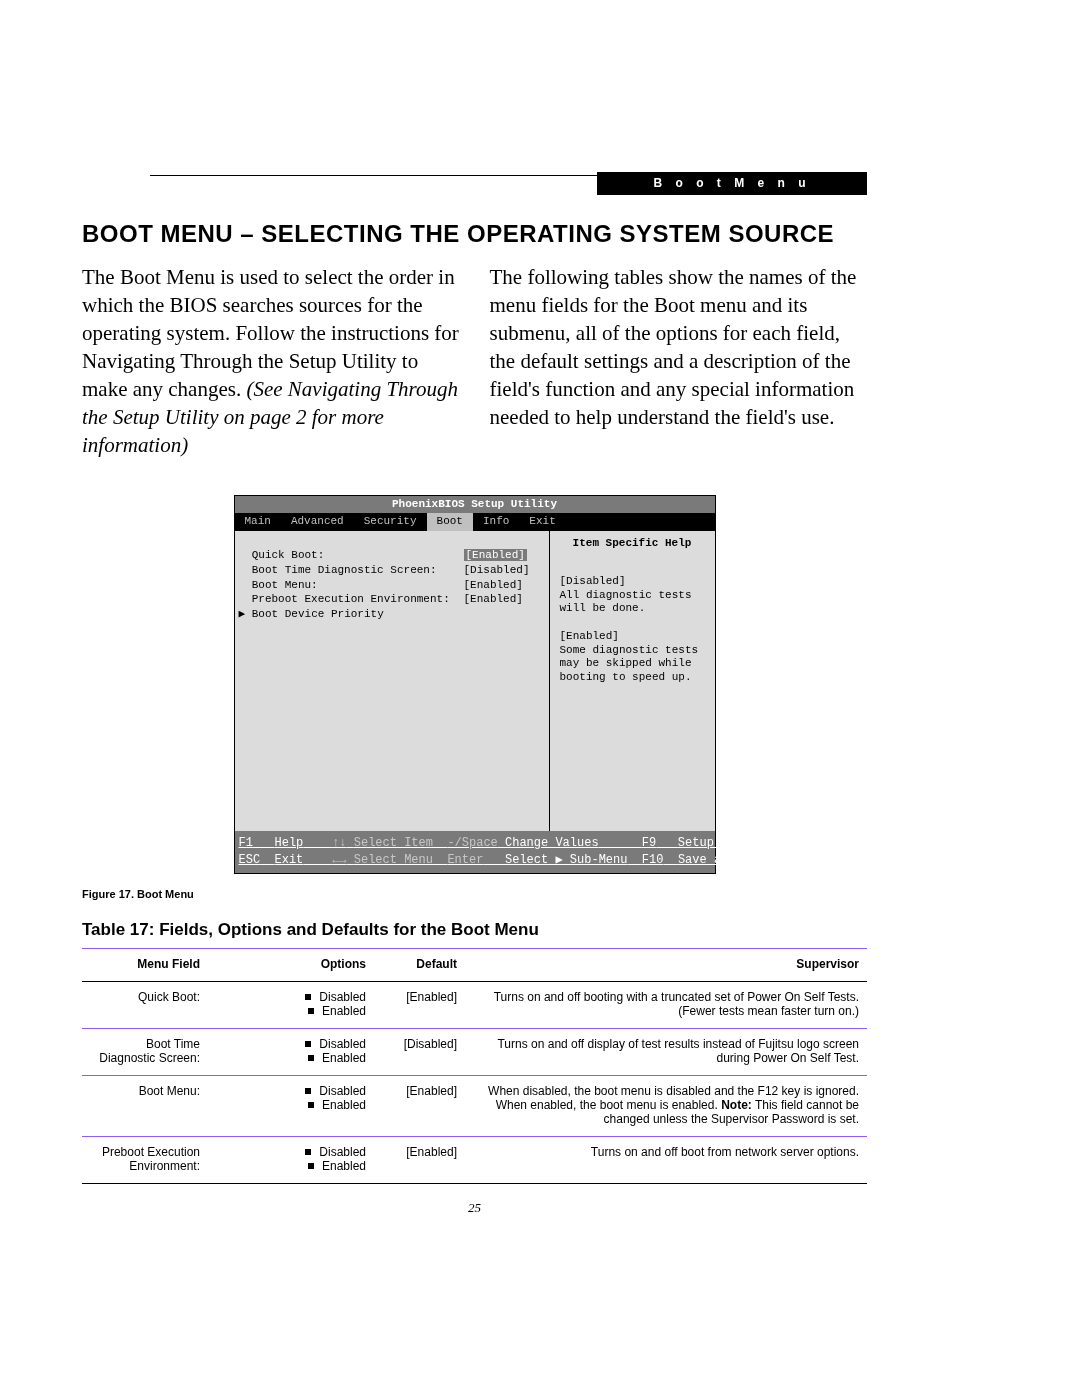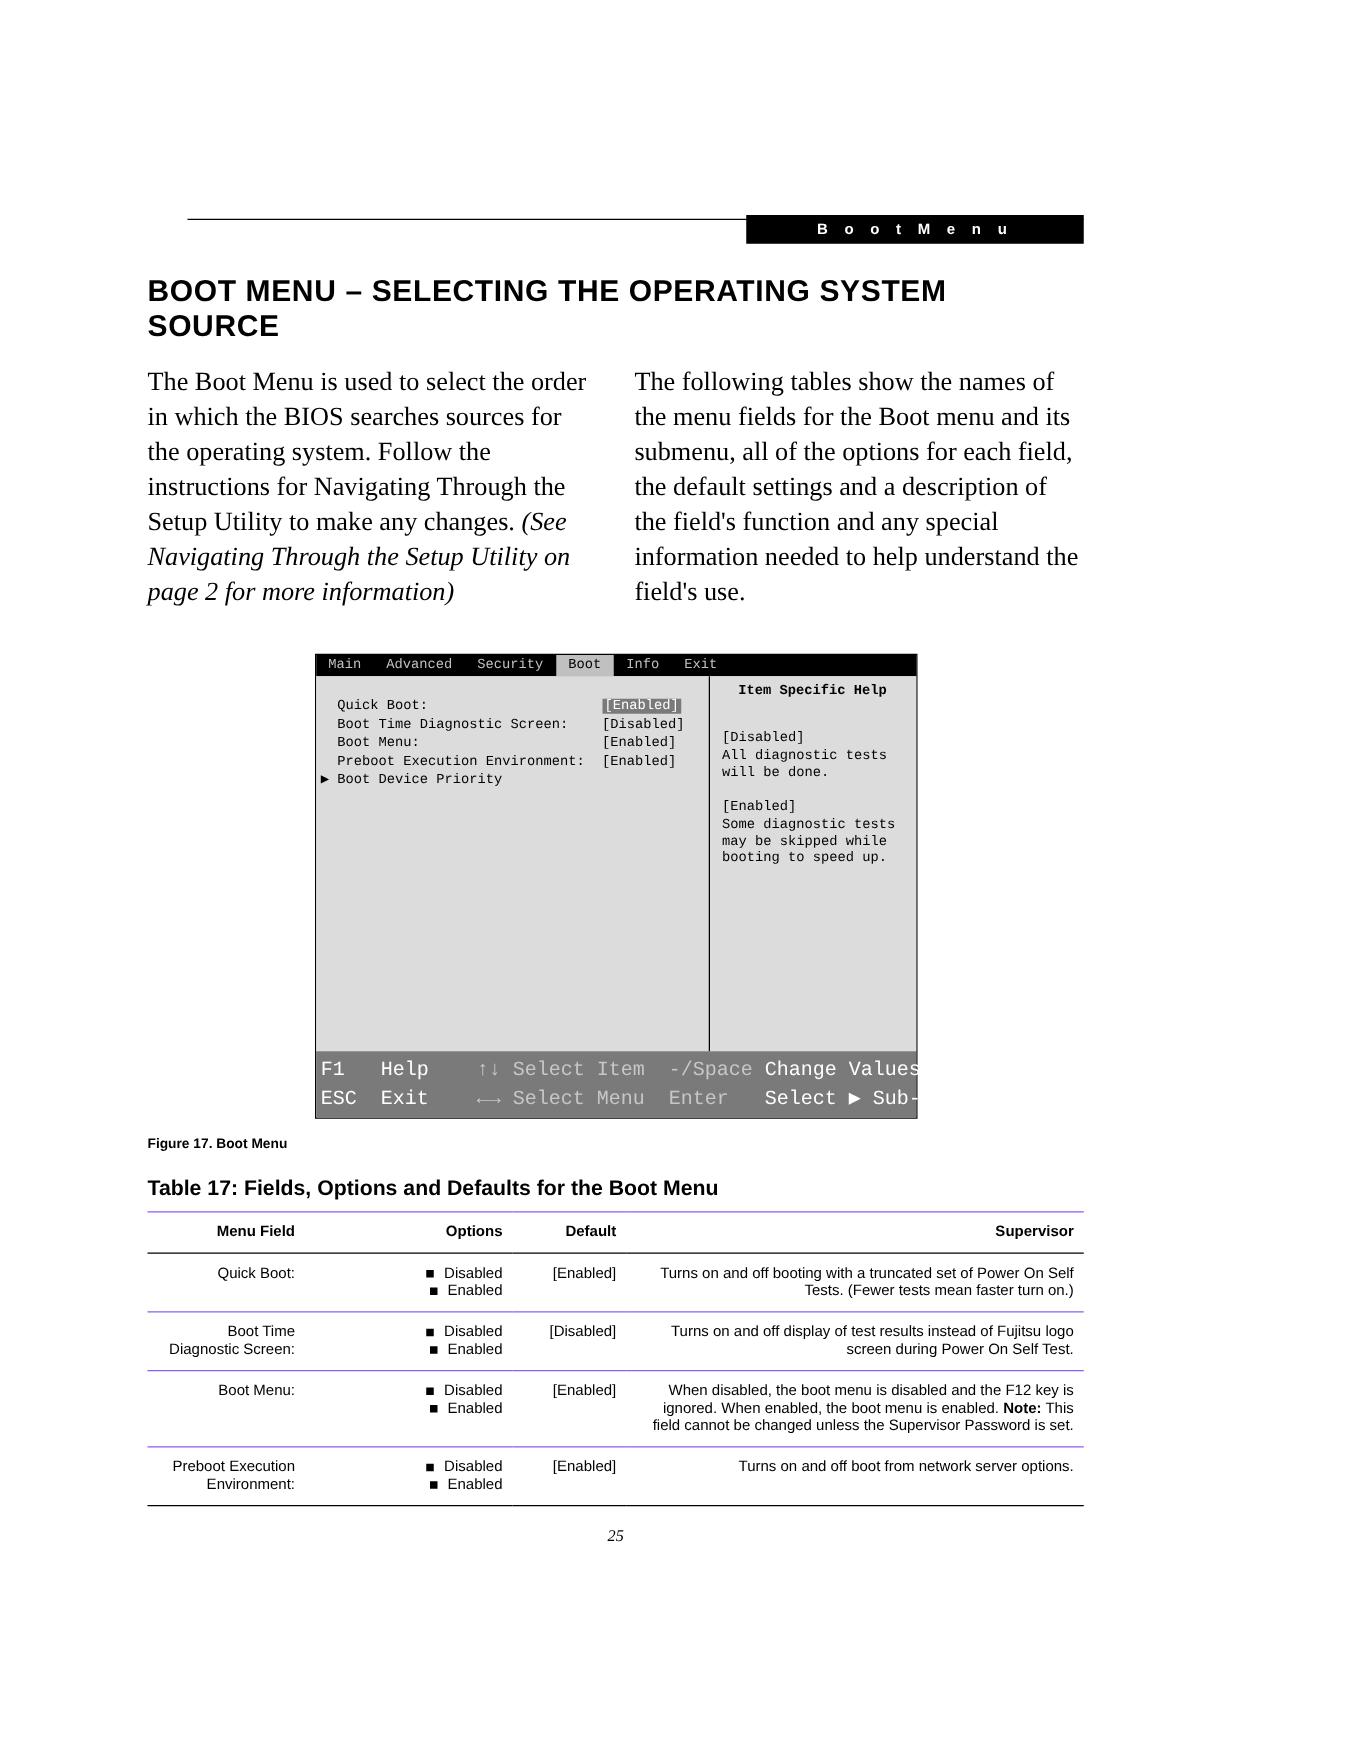--- a/index.html
+++ b/index.html
@@ -7,21 +7,21 @@
     padding: 0;
     background: #fff;
     font-family: Georgia, "Times New Roman", serif;
     color: #000;
   }
   .page {
     width: 987px;
     height: 1397px;
     position: relative;
     box-sizing: border-box;
-    padding: 170px 120px 50px 118px;
+    padding: 170px 120px 50px 82px;
   }
   .top-rule {
     position: absolute;
     left: 150px;
     right: 120px;
     top: 175px;
     border-top: 1px solid #000;
   }
   .header-label {
     position: absolute;
@@ -113,22 +113,23 @@
   }
   .bios-help-title {
     text-align: center;
     font-weight: bold;
   }
   .bios-help-text { margin-top: 24px; white-space: pre-wrap; }
   .bios-footer {
     background: #7a7a7a;
     color: #fff;
     padding: 4px 4px;
-    font-size: 16px;
+    font-size: 12px;
     line-height: 1.4;
+    text-decoration: underline;
   }
   .bios-footer .frow { display: flex; }
   .bios-footer .fcell { white-space: pre; }
   .bios-footer .key { color: #fff; }
   .bios-footer .dim { color: #c7c7c7; }
 
   .fig-caption {
     text-align: left;
     font-family: Arial, sans-serif;
     font-weight: bold;
@@ -189,20 +190,21 @@
 
   <div class="intro-columns">
     <div>
       <span>The Boot Menu is used to select the order in which the BIOS searches sources for the operating system. Follow the instructions for Navigating Through the Setup Utility to make any changes. </span>
       <em>(See Navigating Through the Setup Utility on page 2 for more information)</em>
     </div>
     <div>The following tables show the names of the menu fields for the Boot menu and its submenu, all of the options for each field, the default settings and a description of the field's function and any special information needed to help understand the field's use.</div>
   </div>
 
   <div class="bios">
+    <div class="bios-title">PhoenixBIOS Setup Utility</div>
     <div class="bios-tabs" id="bios-tabs">
         <span class="bios-tab">Main</span>
         <span class="bios-tab">Advanced</span>
         <span class="bios-tab">Security</span>
         <span class="bios-tab active">Boot</span>
         <span class="bios-tab">Info</span>
         <span class="bios-tab">Exit</span>
       </div>
     <div class="bios-body">
       <div class="bios-left" id="bios-left">

